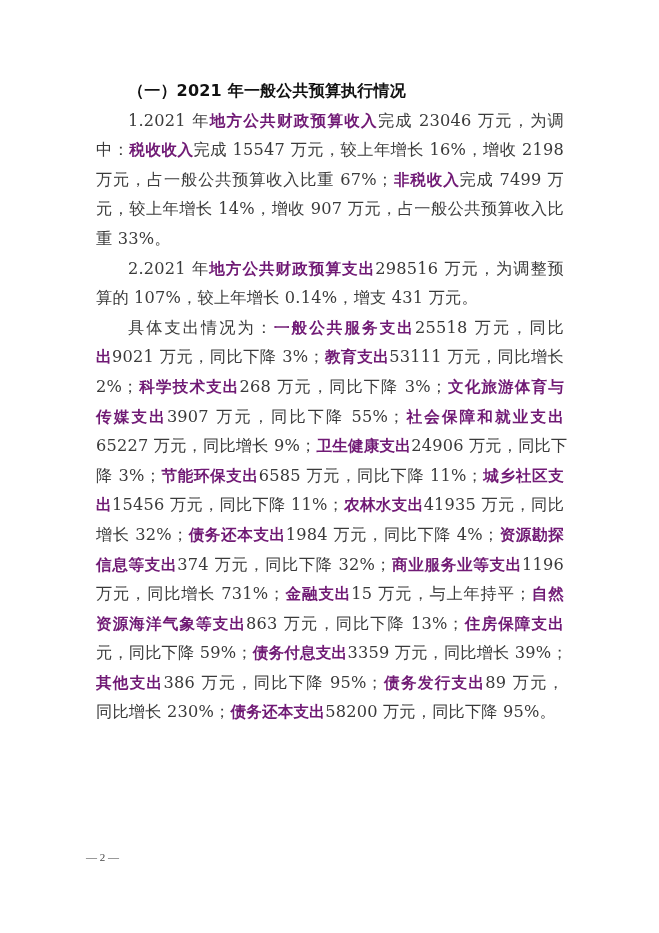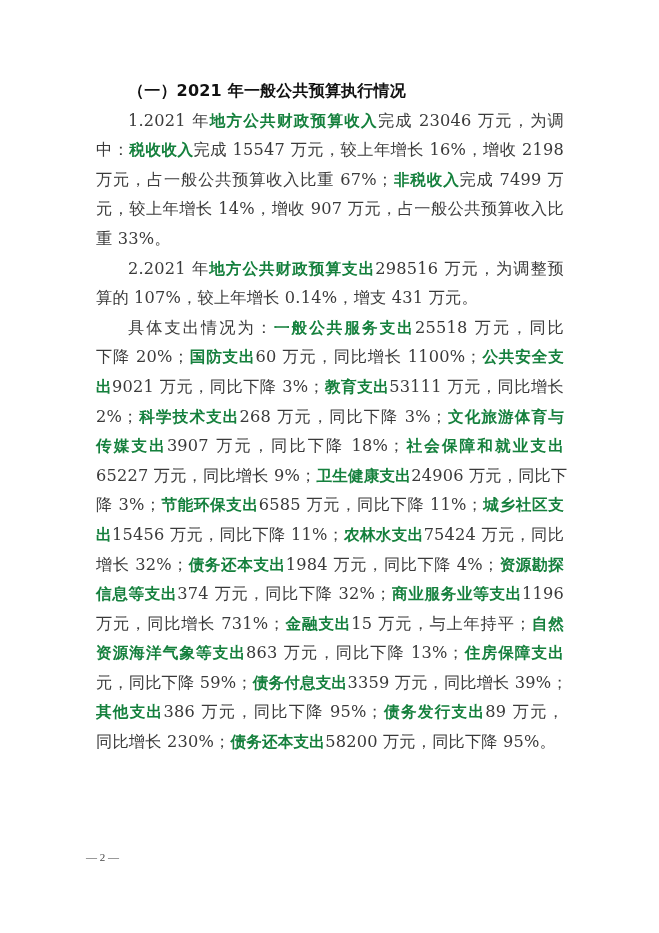--- a/index.html
+++ b/index.html
@@ -5,21 +5,21 @@
   html, body { margin:0; padding:0; background:#ffffff; }
   body { width:659px; height:933px; position:relative; overflow:hidden;
          font-family:"DejaVu Serif", "Liberation Serif", serif; color:#3a3a3a; }
   .page { position:absolute; left:96px; top:76px; width:468px; }
   .line { position:relative; height:29.6px; line-height:29.6px; font-size:16.2px;
           white-space:nowrap; text-align:justify; text-align-last:justify; letter-spacing:0.2px; }
   .line.last { text-align-last:left; }
   .heading { font-family:"DejaVu Sans","Liberation Sans",sans-serif; font-weight:bold;
              color:#111; font-size:16px; padding-left:32px; text-align-last:left; }
   .indent { padding-left:32px; }
-  b, .b { font-weight:bold; color:#15803d; font-family:"DejaVu Sans","Liberation Sans",sans-serif; font-size:15.6px; }
+  b, .b { font-weight:bold; color:#701a75; font-family:"DejaVu Sans","Liberation Sans",sans-serif; font-size:15.6px; }
   .footer { position:absolute; left:86px; top:851px; font-size:11px; color:#444;
             font-family:"Liberation Serif", serif; }
 </style>
 </head>
 <body>
 
 <div class="page">
   <div class="line heading">（一）2021 年一般公共预算执行情况</div>
 
   <div>
@@ -30,27 +30,26 @@
     <div class="line last"><span>重 33%。</span></div>
   </div>
 
   <div>
     <div class="line indent"><span>2.2021 年</span><b>地方公共财政预算支出</b><span>298516 万元，为调整预</span></div>
     <div class="line last"><span>算的 107%，较上年增长 0.14%，增支 431 万元。</span></div>
   </div>
 
   <div>
     <div class="line indent"><span>具体支出情况为：</span><b>一般公共服务支出</b><span>25518 万元，同比</span></div>
-    <div class="line"><span>下降 20%；</span><b>国防支出</b><span>60 万元，同比增长 1100%；</span><b>公共安全支</b></div>
     <div class="line"><b>出</b><span>9021 万元，同比下降 3%；</span><b>教育支出</b><span>53111 万元，同比增长</span></div>
     <div class="line"><span>2%；</span><b>科学技术支出</b><span>268 万元，同比下降 3%；</span><b>文化旅游体育与</b></div>
-    <div class="line"><b>传媒支出</b><span>3907 万元，同比下降 18%；</span><b>社会保障和就业支出</b></div>
+    <div class="line"><b>传媒支出</b><span>3907 万元，同比下降 55%；</span><b>社会保障和就业支出</b></div>
     <div class="line"><span>65227 万元，同比增长 9%；</span><b>卫生健康支出</b><span>24906 万元，同比下</span></div>
     <div class="line"><span>降 3%；</span><b>节能环保支出</b><span>6585 万元，同比下降 11%；</span><b>城乡社区支</b></div>
-    <div class="line"><b>出</b><span>15456 万元，同比下降 11%；</span><b>农林水支出</b><span>75424 万元，同比</span></div>
+    <div class="line"><b>出</b><span>15456 万元，同比下降 11%；</span><b>农林水支出</b><span>41935 万元，同比</span></div>
     <div class="line"><span>增长 32%；</span><b>债务还本支出</b><span>1984 万元，同比下降 4%；</span><b>资源勘探</b></div>
     <div class="line"><b>信息等支出</b><span>374 万元，同比下降 32%；</span><b>商业服务业等支出</b><span>1196</span></div>
     <div class="line"><span>万元，同比增长 731%；</span><b>金融支出</b><span>15 万元，与上年持平；</span><b>自然</b></div>
     <div class="line"><b>资源海洋气象等支出</b><span>863 万元，同比下降 13%；</span><b>住房保障支出</b></div>
     <div class="line"><span>元，同比下降 59%；</span><b>债务付息支出</b><span>3359 万元，同比增长 39%；</span></div>
     <div class="line"><b>其他支出</b><span>386 万元，同比下降 95%；</span><b>债务发行支出</b><span>89 万元，</span></div>
     <div class="line last"><span>同比增长 230%；</span><b>债务还本支出</b><span>58200 万元，同比下降 95%。</span></div>
   </div>
 </div>
 

